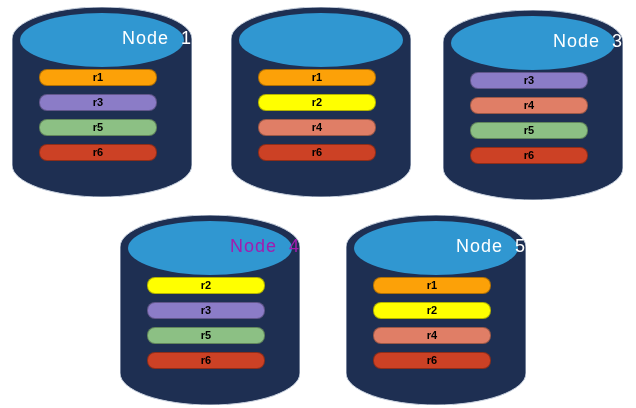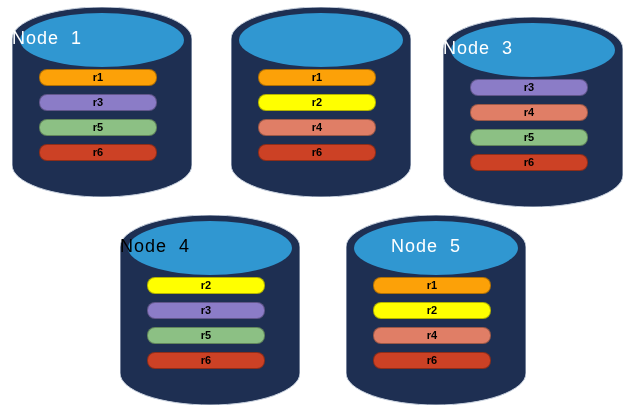--- a/index.html
+++ b/index.html
@@ -6,27 +6,27 @@
   body {
     width: 636px; height: 408px;
     background: #ffffff;
     position: relative;
     font-family: "Liberation Sans", sans-serif;
     overflow: hidden;
   }
   .node { position: absolute; width: 180px; height: 190px; }
   .n1 { left: 12px;  top: 7px; }
   .n2 { left: 231px; top: 7px; }
-  .n3 { left: 443px; top: 17px; }
+  .n3 { left: 443px; top: 10px; }
   .n4 { left: 120px; top: 215px; }
   .n5 { left: 346px; top: 215px; }
   .cyl { position: absolute; left: 0; top: 0; }
   .node-title {
     position: absolute; top: 21px; left: 0; right: 0;
-    text-align: left;
+    text-align: right;
     color: #ffffff;
     font-size: 18px;
     letter-spacing: 1px;
     white-space: pre;
   }
   .bars { position: absolute; top: 62px; left: 27px; width: 118px; }
   .bar {
     height: 15px;
     margin-bottom: 8px;
     border-radius: 8px;
@@ -80,21 +80,21 @@
     <div class="bar" style="background: rgb(140, 192, 132); color: rgb(0, 0, 0);">r5</div>
     <div class="bar" style="background: rgb(204, 65, 37); color: rgb(0, 0, 0);">r6</div>
   </div>
 </div>
 
 <div class="node n4">
   <svg class="cyl" width="180" height="190" viewBox="0 0 180 190">
     <path d="M0,32 A90,32 0 0 1 180,32 L180,158 A90,32 0 0 1 0,158 Z" stroke="#C9D2DF" stroke-width="1" fill="#1E2F52"></path>
     <ellipse cx="90" cy="33" rx="82" ry="27" fill="#3097D1"></ellipse>
   </svg>
-  <div class="node-title" style="color: #000000;">Node  4</div>
+  <div class="node-title" style="color: #a21caf;">Node  4</div>
   <div class="bars">
     <div class="bar" style="background: rgb(255, 255, 0); color: rgb(0, 0, 0);">r2</div>
     <div class="bar" style="background: rgb(139, 124, 199); color: rgb(0, 0, 0);">r3</div>
     <div class="bar" style="background: rgb(140, 192, 132); color: rgb(0, 0, 0);">r5</div>
     <div class="bar" style="background: rgb(204, 65, 37); color: rgb(0, 0, 0);">r6</div>
   </div>
 </div>
 
 <div class="node n5">
   <svg class="cyl" width="180" height="190" viewBox="0 0 180 190">

